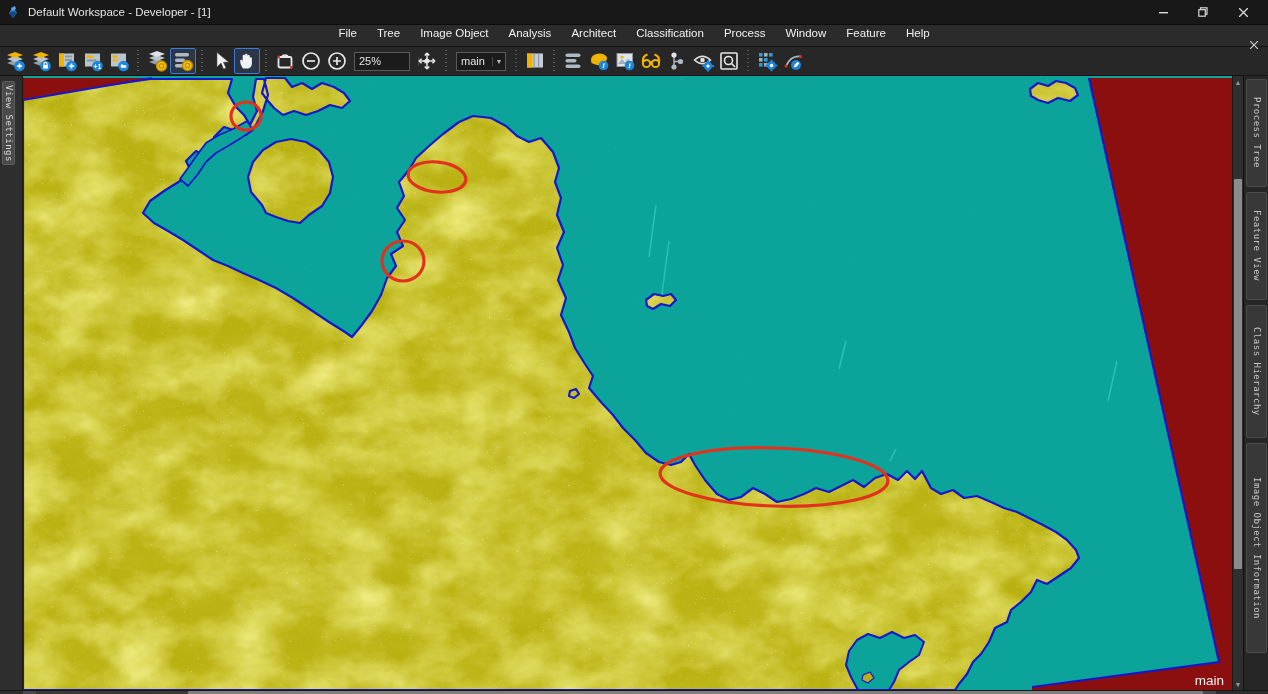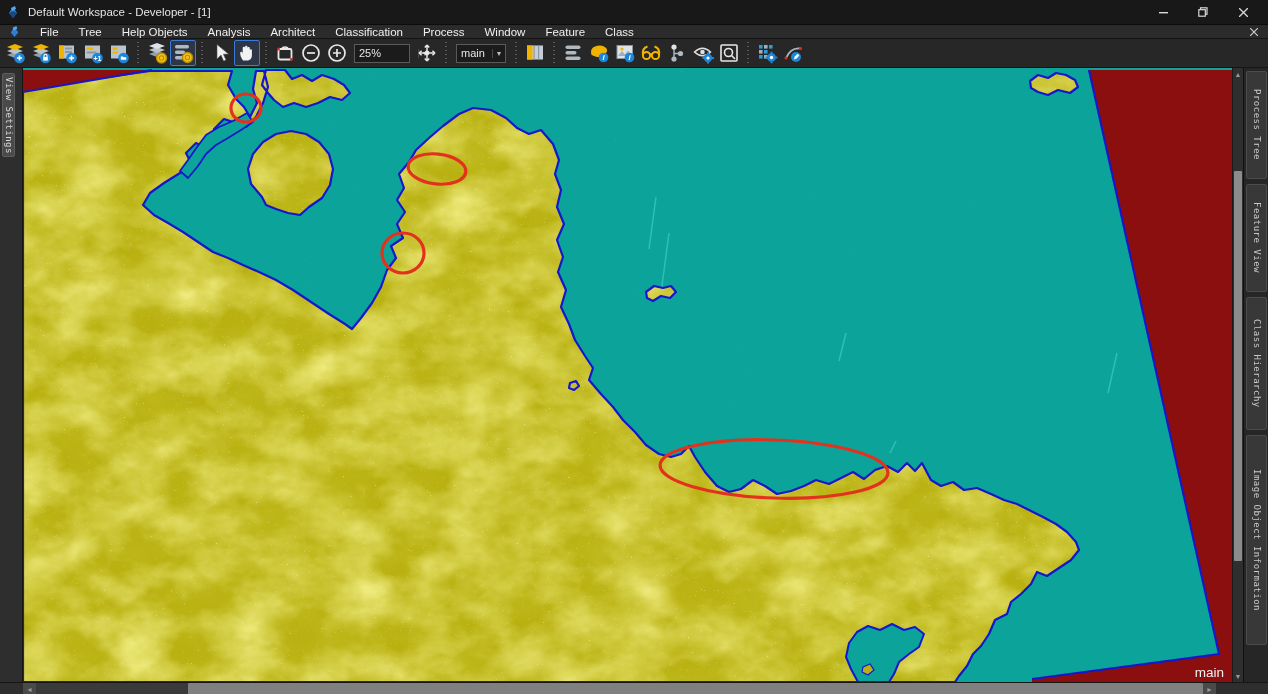--- a/index.html
+++ b/index.html
@@ -9,21 +9,21 @@
     font-family:"Liberation Sans",sans-serif;color:#e8e8e8;background:#1c1c1c;
     user-select:none;
   }
   
   .titlebar{height:20px;background:#181818;display:flex;align-items:center;padding:12px 6px;border-bottom:1px solid #0c0c0c;}
   .app-icon{width:14px;height:14px;margin-right:8px;flex:0 0 auto;}
   .title-text{font-size:11.5px;color:#e4e4e4;flex:1 1 auto;white-space:nowrap;}
   .win-controls{display:flex;gap:14px;align-items:center;margin-right:6px;}
   .win-btn{width:26px;height:16px;display:flex;align-items:center;justify-content:center;cursor:pointer;}
   
-  .menubar{height:14px;background:#2b2b2b;display:flex;align-items:center;padding:0 4px;border-bottom:1px solid #141414;}
+  .menubar{height:22px;background:#2b2b2b;display:flex;align-items:center;padding:0 4px;border-bottom:1px solid #141414;flex-direction:column;}
   .menu-appicon{width:13px;height:13px;margin:0 9px 0 4px;}
   .menu-items{display:flex;list-style:none;margin:0;padding:0;}
   .menu-items li{font-size:11.5px;color:#f0f0f0;padding:2px 10px;cursor:pointer;white-space:nowrap;}
   .menu-close{margin-left:auto;margin-right:6px;cursor:pointer;display:flex;align-items:center;}
   
   .toolbar{height:29px;background:#272727;display:flex;align-items:center;padding:0 2px;border-bottom:1px solid #151515;}
   .tb{width:26px;height:26px;display:flex;align-items:center;justify-content:center;border:1px solid transparent;border-radius:2px;cursor:pointer;flex:0 0 auto;}
   .tb.sel{border-color:#3a7bd5;background:#2c3646;}
   .sep{width:4px;height:22px;margin:0 4px;background:repeating-linear-gradient(to bottom,#5a5a5a 0 1.5px,transparent 1.5px 4px);background-size:2px 100%;background-repeat:repeat-y;background-position:1px 0;flex:0 0 auto;}
   .combo{height:19px;background:#1b1b1b;border:1px solid #5a5a5a;display:flex;align-items:center;padding:0 4px;margin:0 4px;cursor:pointer;flex:0 0 auto;}
@@ -86,28 +86,28 @@
   </div>
 
   <div class="menubar">
     <svg class="menu-appicon" viewBox="0 0 14 14">
       <path d="M3 8 L7 2 L11 8 L7 13 Z" fill="#2f7fd0"></path>
       <path d="M5 3 L9 1 L10 4 L6 6 Z" fill="#5aa8e8"></path>
     </svg>
     <ul class="menu-items">
       <li>File</li>
       <li>Tree</li>
-      <li>Help Objects</li>
+      <li>Image Object</li>
       <li>Analysis</li>
       <li>Architect</li>
       <li>Classification</li>
       <li>Process</li>
       <li>Window</li>
       <li>Feature</li>
-      <li>Class</li>
+      <li>Help</li>
     </ul>
     <div class="menu-close">
       <svg width="8" height="8" viewBox="0 0 9 9" stroke="#cfcfcf" stroke-width="1.3">
           <path d="M0 0 L9 9 M9 0 L0 9"></path>
         </svg>
     </div>
   </div>
 
   <div class="toolbar">
     <div class="tb">

